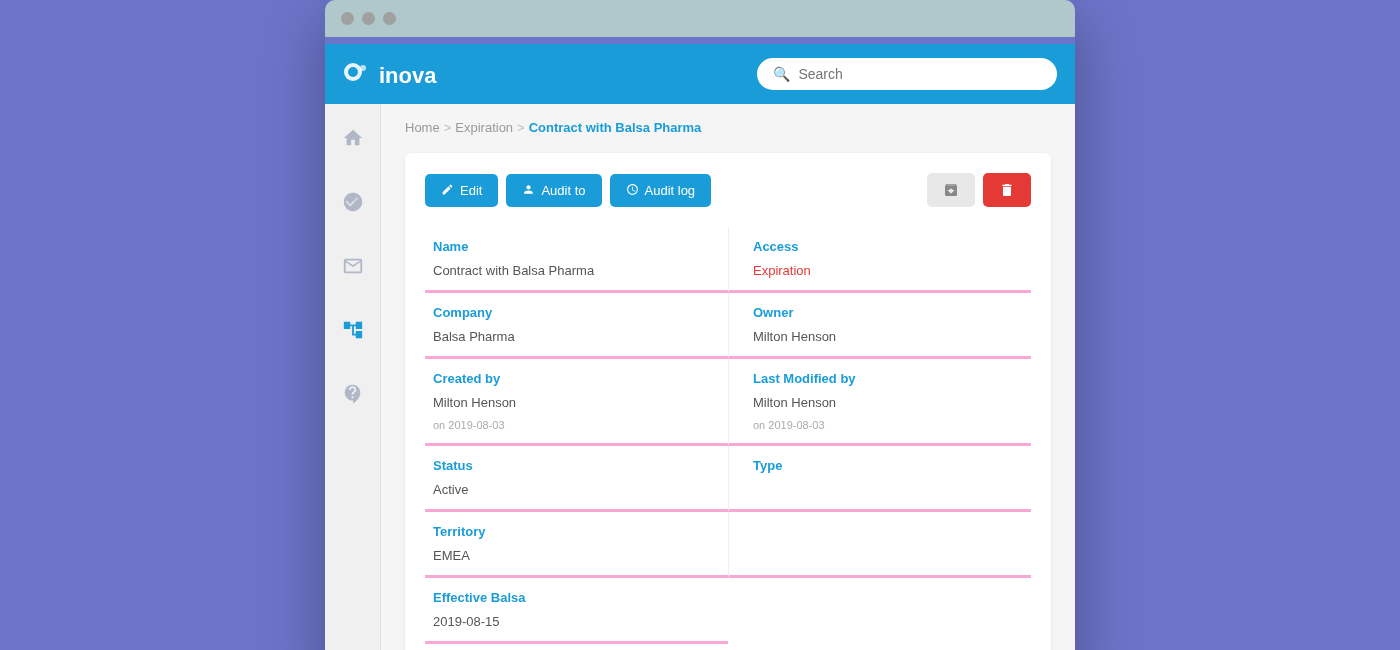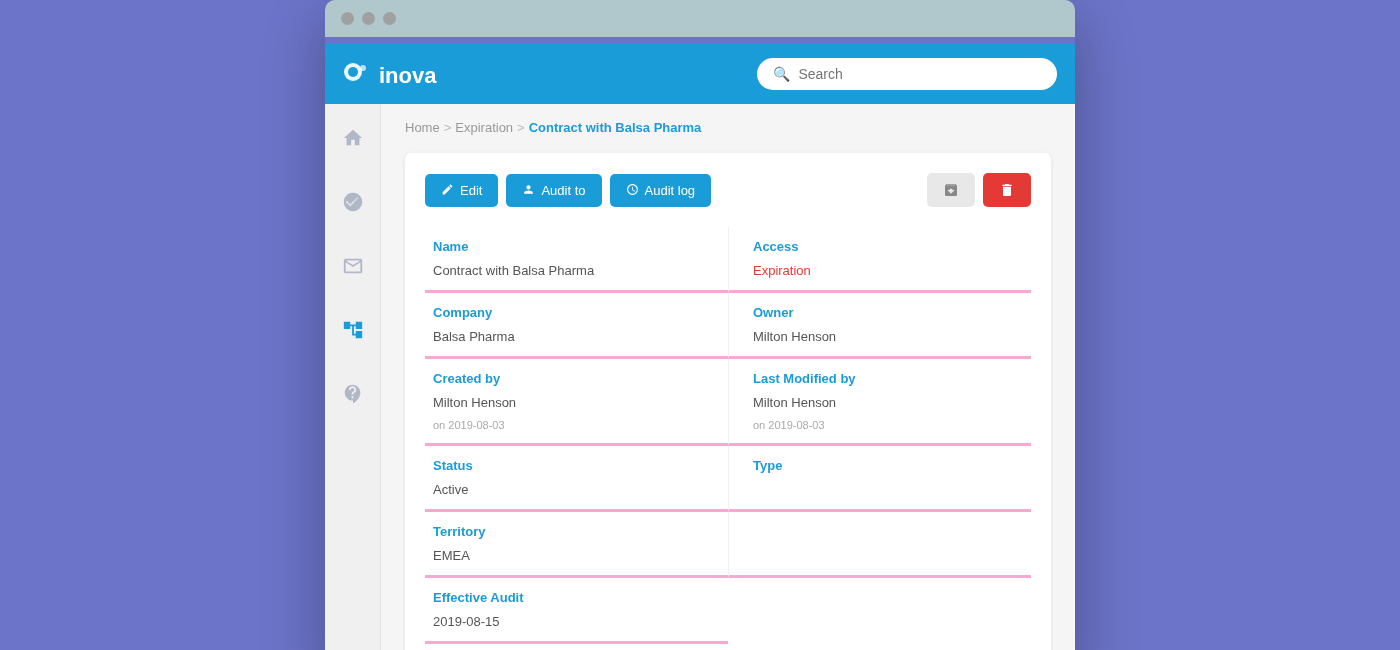--- a/index.html
+++ b/index.html
@@ -305,20 +305,20 @@
             <span class="field-value"></span>
           </div>
 
           <div class="detail-cell">
             <span class="field-label">Territory</span>
             <span class="field-value">EMEA</span>
           </div>
           <div class="detail-cell"></div>
 
           <div class="detail-cell">
-            <span class="field-label">Effective Audit</span>
+            <span class="field-label">Effective Balsa</span>
             <span class="field-value">2019-08-15</span>
           </div>
         </div>
       </div>
     </div>
   </div>
 </div>
 
 </body></html>

